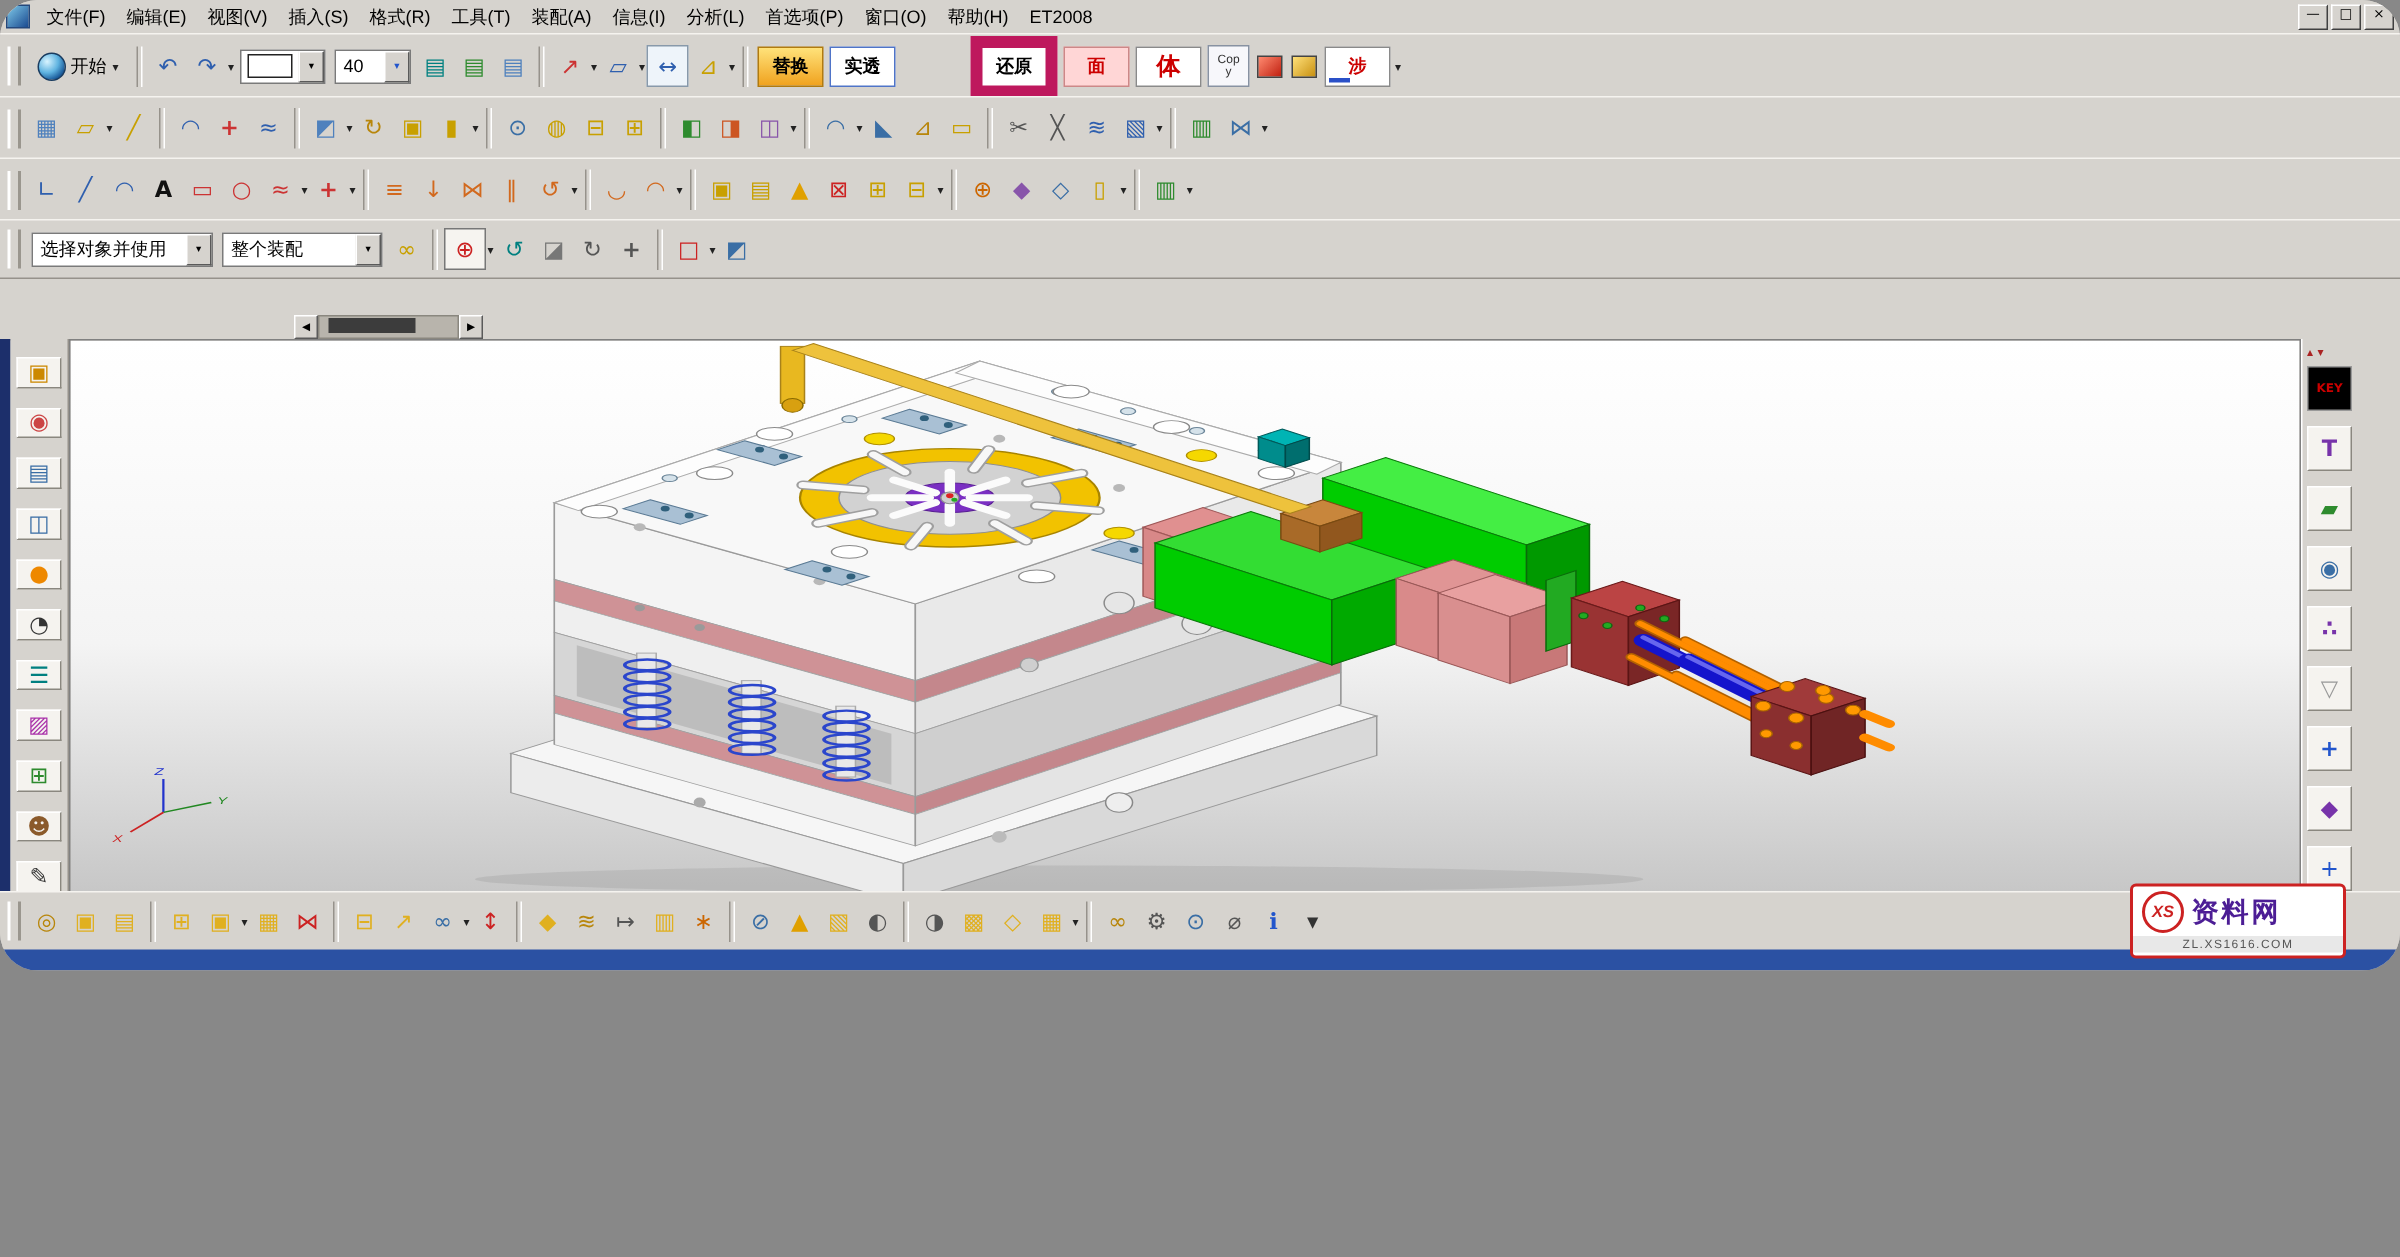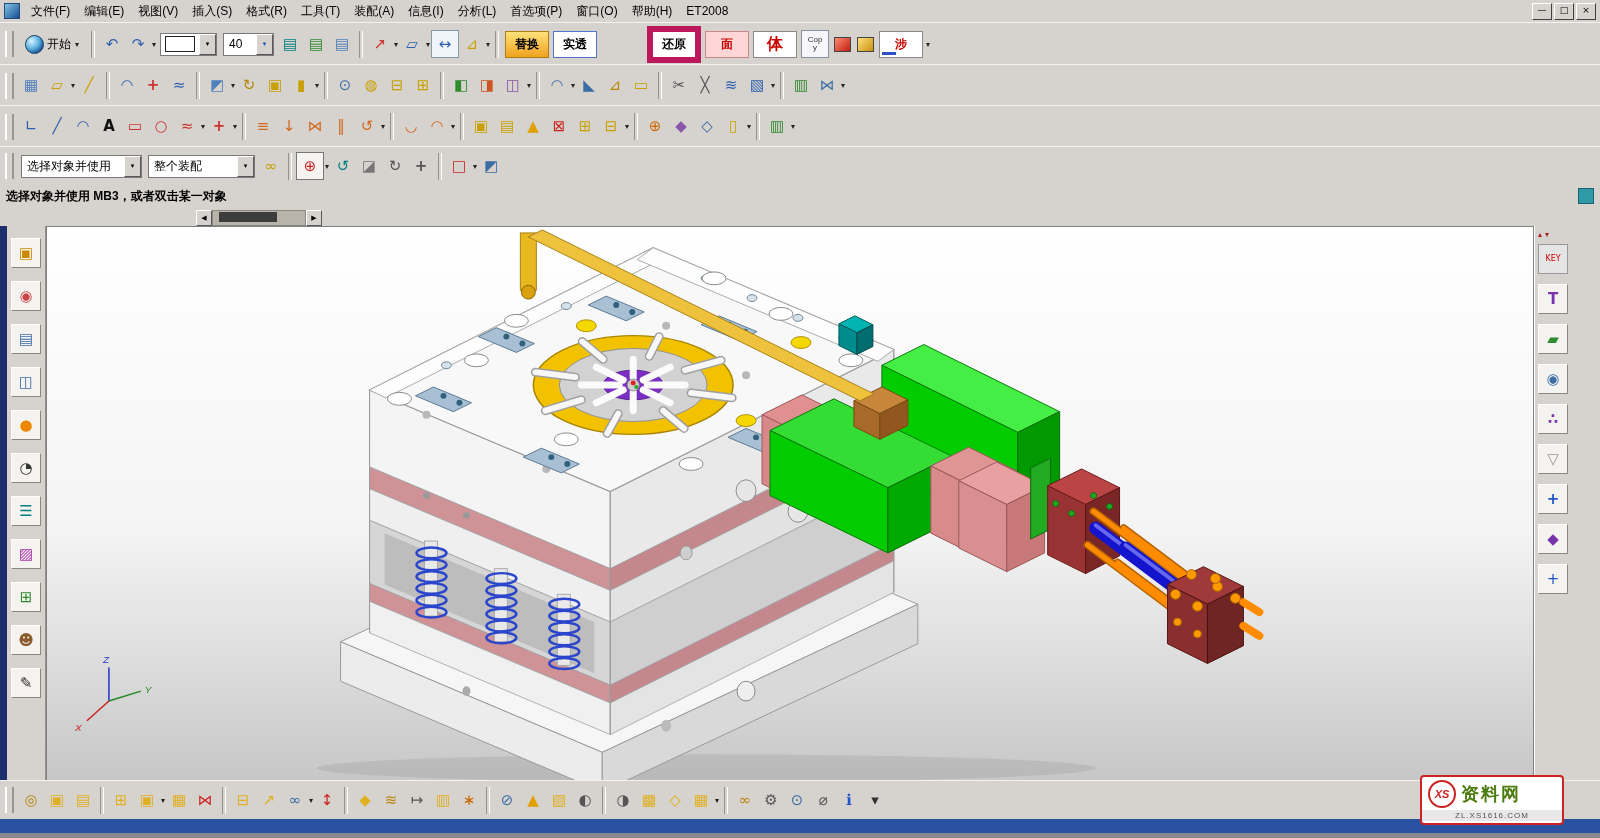--- a/index.html
+++ b/index.html
@@ -1,17 +1,17 @@
 <!DOCTYPE html>
 <html><head>
 <meta charset="utf-8">
 <style>
   html,body{margin:0;padding:0;background:#888;}
-  .win{position:relative;width:1600px;height:833px;background:#d6d3ce;overflow:hidden;
-       font-family:"Liberation Sans","DejaVu Sans",sans-serif;font-size:12px;color:#000;}
+  .win{position:relative;width:1600px;height:647px;background:#d6d3ce;overflow:hidden;
+       font-family:"Liberation Sans","DejaVu Sans",sans-serif;font-size:12px;color:#000;border-radius:25px;}
   
   .menubar{position:absolute;left:0;top:0;right:0;height:22px;display:flex;align-items:center;
            padding:0 4px;background:#d6d3ce;border-bottom:1px solid #ffffff;}
   .appicon{width:14px;height:14px;margin-right:4px;background:linear-gradient(135deg,#7ec8e8,#1a4a90);border:1px solid #24487c;}
   .menu-item{padding:2px 7px;white-space:nowrap;}
   .winbtns{margin-left:auto;display:flex;gap:2px;}
   .wbtn{width:18px;height:15px;background:#d6d3ce;border:1px solid;border-color:#fff #404040 #404040 #fff;
         font-size:9px;line-height:13px;text-align:center;font-family:"DejaVu Sans",sans-serif;}
   
   .tbrow{position:absolute;left:0;right:0;display:flex;align-items:center;padding:0 4px;background:#d6d3ce;
@@ -32,21 +32,21 @@
           border:1px solid #1a3c60;}
   .combo{display:inline-flex;align-items:center;height:21px;background:#fff;border:1px solid #7a7a7a;margin:0 3px;}
   .combo .ctxt{padding:0 5px;font-size:12px;white-space:nowrap;}
   .combo .cbtn{width:15px;height:19px;background:#d6d3ce;border:1px solid;border-color:#fff #5a5a5a #5a5a5a #fff;
                font-size:7px;display:flex;align-items:center;justify-content:center;}
   .swatch{width:28px;height:14px;background:#fff;border:1px solid #222;margin:2px 4px;}
   .txtbtn{height:25px;min-width:30px;display:flex;align-items:center;justify-content:center;
           padding:0 6px;font-weight:bold;border:1px solid #8a8a8a;background:#fff;margin:0 2px;white-space:nowrap;}
   .b-replace{background:linear-gradient(#ffe27a,#f0a21e);border-color:#b07b10;}
   .b-shade{border:1px solid #4f74c8;}
-  .b-restore{border:6px solid #be185d;margin-left:48px;}
+  .b-restore{border:8px solid #be185d;margin-left:48px;}
   .b-face{color:#cc0000;background:#ffd6d6;border-color:#cc8888;}
   .b-body{color:#cc0000;font-size:16px;}
   .b-she{color:#cc0000;position:relative;}
   .b-she::after{content:"";position:absolute;left:2px;bottom:2px;width:14px;height:3px;background:#2a50c8;}
   .copybox{width:26px;height:26px;border:1px solid #8892a2;background:#f7f7fb;display:flex;flex-direction:column;
            align-items:center;justify-content:center;font-size:8px;line-height:1;color:#333;margin:0 2px;}
   .mini-cube{width:15px;height:13px;margin:0 3px;border:1px solid #444;display:inline-block;}
   .mini-cube.red{background:linear-gradient(135deg,#ff8a70,#c02010);}
   .mini-cube.gold{background:linear-gradient(135deg,#ffe07a,#c89010);}
   
@@ -76,21 +76,21 @@
   .rp-top span{font-size:8px;color:#aa2222;font-family:"DejaVu Sans",sans-serif;}
   
   .bottombar{position:absolute;left:0;right:0;bottom:14px;height:38px;background:#d6d3ce;
              border-top:1px solid #f5f3ef;display:flex;align-items:center;padding:0 4px;}
   .statusbar{position:absolute;left:0;right:0;bottom:0;height:14px;background:#2b51a3;}
   .watermark{position:absolute;right:36px;bottom:8px;width:140px;height:46px;background:#ffffff;
              border:2px solid #cc2222;border-radius:4px;overflow:hidden;z-index:5;}
   .wm-row{display:flex;align-items:center;gap:5px;padding:3px 6px 0 6px;}
   .wm-logo{width:24px;height:24px;border-radius:50%;border:2px solid #cc2222;color:#cc2222;font-weight:bold;
            font-style:italic;font-size:11px;display:flex;align-items:center;justify-content:center;}
-  .wm-name{color:#4d7c0f;font-weight:bold;font-size:18px;letter-spacing:2px;}
+  .wm-name{color:#4c1d95;font-weight:bold;font-size:18px;letter-spacing:2px;}
   .wm-url{background:#e8e8e8;color:#555;font-size:8px;text-align:center;letter-spacing:1px;
           margin-top:2px;padding:1px 0;}
 </style>
 </head>
 <body>
 
 <div class="win">
 
   <div class="menubar">
     <span class="appicon"></span>
@@ -274,24 +274,20 @@
         <span class="ico" style="color: rgb(119, 119, 119);">◪</span>
         <span class="ico" style="color: rgb(85, 85, 85);">↻</span>
         <span class="ico" style="color: rgb(85, 85, 85); font-weight: bold;">+</span>
         <span class="sepv"></span>
         <span class="ico" style="color: rgb(204, 34, 34);">□</span>
         <span class="ddv">▾</span>
         <span class="ico" style="color: rgb(58, 110, 165);">◩</span>
       </span>
   </div>
 
-  <div class="promptbar">
-    <span>选择对象并使用 MB3，或者双击某一对象</span>
-    <span class="cue-rail"></span>
-  </div>
 
   <div class="cuebar">
     <span class="mini-scroll">
       <span class="sbtn">◀</span>
       <span class="strack">
           <span class="shandle"></span>
         </span>
       <span class="sbtn">▶</span>
     </span>
   </div>
@@ -581,21 +577,21 @@
       </g>
     </svg>
   </div>
 
   <div class="rightpanel">
     <div class="rp-top">
       <span>▴</span>
       <span>▾</span>
     </div>
     <span class="vstrip" style="gap:10px;">
-        <span class="ico" style="color: rgb(204, 0, 0); font-size: 8px; font-weight: normal; background: #e5e5e5; border: 1px solid rgb(153, 153, 153);">KEY</span>
+        <span class="ico" style="color: rgb(204, 0, 0); font-size: 8px; font-weight: bold; background: #000000; border: 1px solid rgb(153, 153, 153);">KEY</span>
         <span class="ico" style="color: rgb(119, 51, 170); font-weight: bold;">T</span>
         <span class="ico" style="color: rgb(46, 139, 46);">▰</span>
         <span class="ico" style="color: rgb(58, 110, 165);">◉</span>
         <span class="ico" style="color: rgb(119, 51, 170); font-weight: bold;">∴</span>
         <span class="ico" style="color: rgb(153, 153, 153);">▽</span>
         <span class="ico" style="color: rgb(34, 85, 204); font-weight: bold;">+</span>
         <span class="ico" style="color: rgb(119, 51, 170);">◆</span>
         <span class="ico" style="color: rgb(34, 85, 204);">+</span>
       </span>
   </div>

